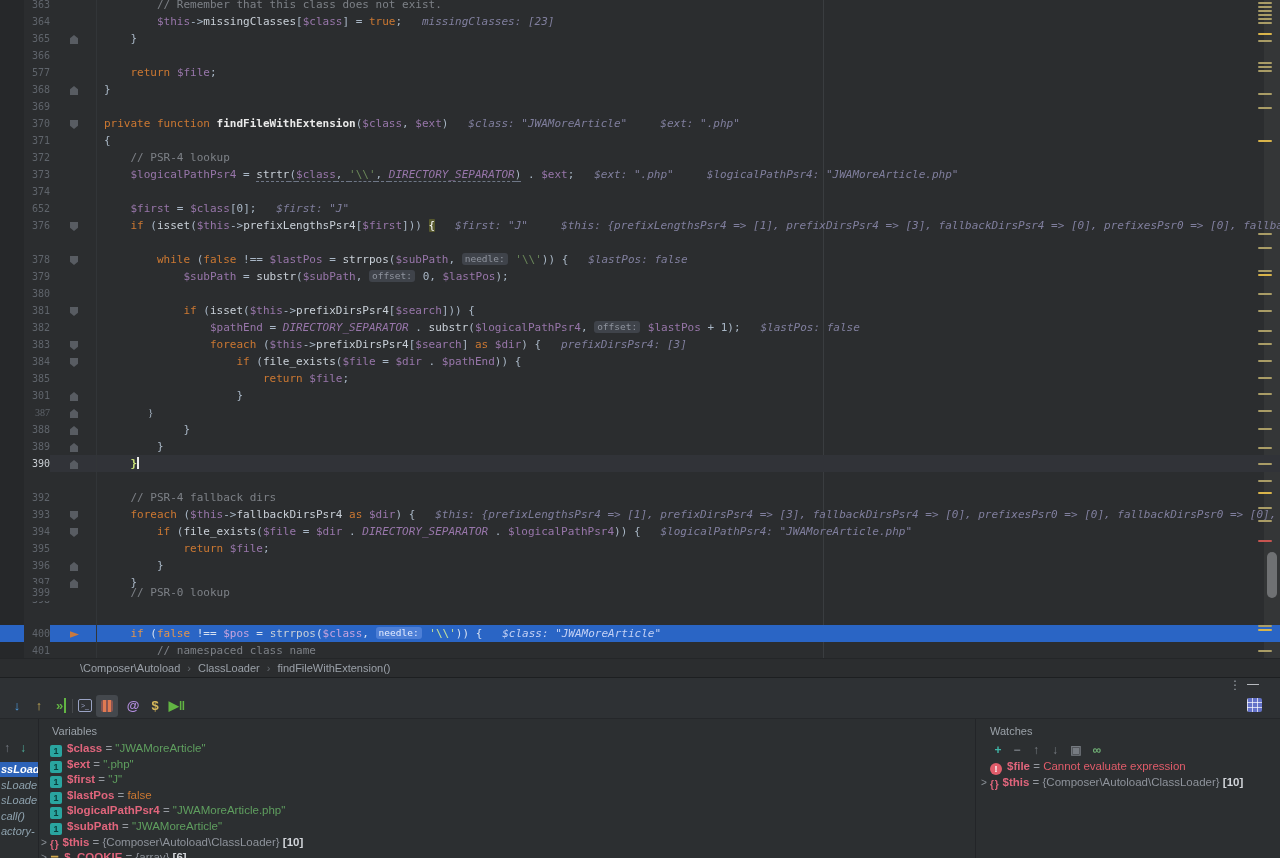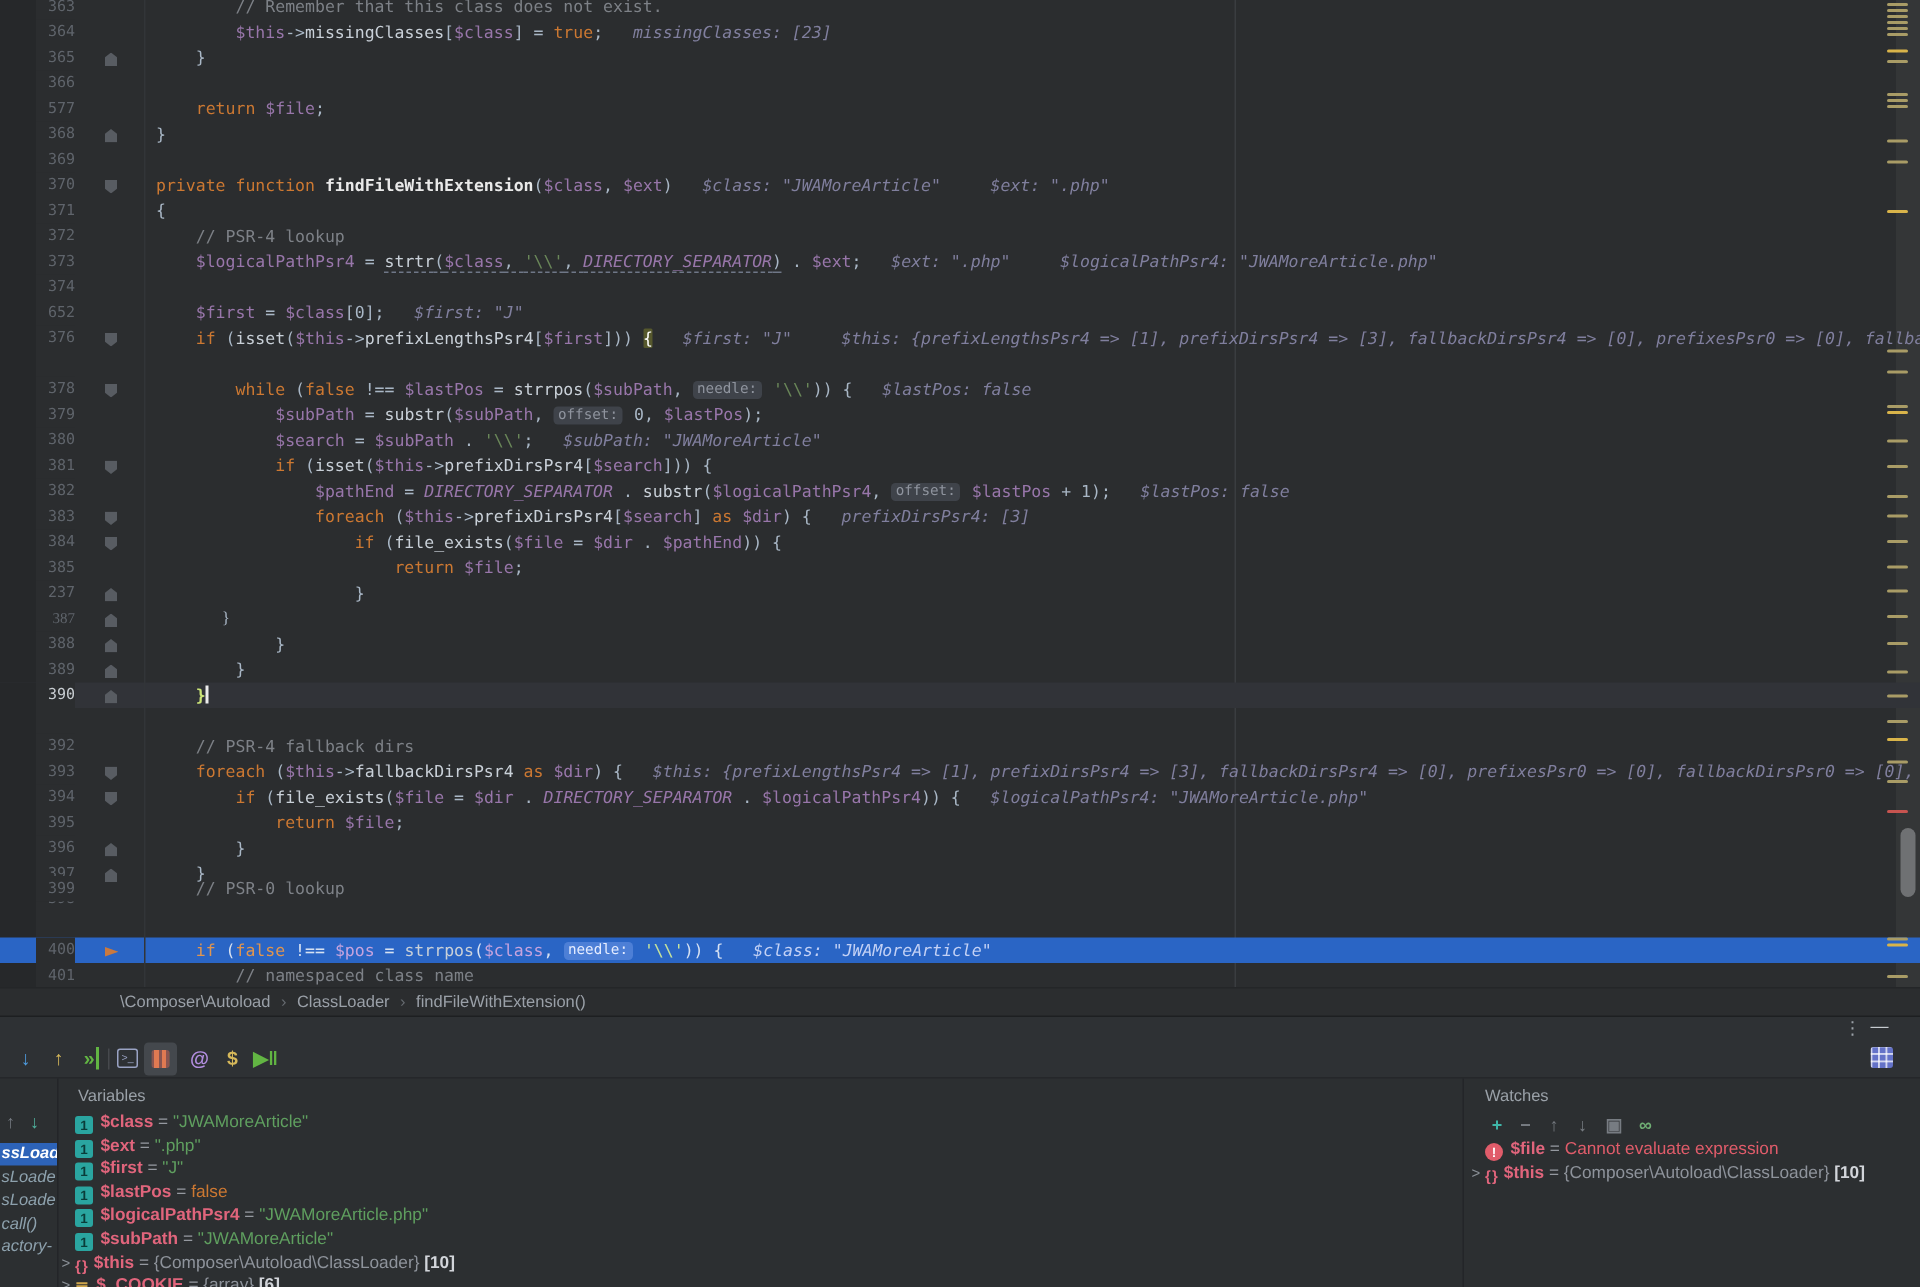--- a/index.html
+++ b/index.html
@@ -135,27 +135,27 @@
         <div class="erow" style="top: 98px;"><div class="gstrip"></div><div class="gnum">369</div><div class="gcode"></div></div>
         <div class="erow" style="top: 115px;"><div class="gstrip"></div><div class="gnum">370</div><div class="gfold start"></div><div class="gcode"><span class="t-k">private</span><span class="t-p"> </span><span class="t-k">function</span><span class="t-p"> </span><span class="t-fb">findFileWithExtension</span><span class="t-p">(</span><span class="t-v">$class</span><span class="t-p">, </span><span class="t-v">$ext</span><span class="t-p">)</span><span class="t-h">   $class: "JWAMoreArticle"     $ext: ".php"</span></div></div>
         <div class="erow" style="top: 132px;"><div class="gstrip"></div><div class="gnum">371</div><div class="gcode"><span class="t-p">{</span></div></div>
         <div class="erow" style="top: 149px;"><div class="gstrip"></div><div class="gnum">372</div><div class="gcode"><span class="t-c">    // PSR-4 lookup</span></div></div>
         <div class="erow" style="top: 166px;"><div class="gstrip"></div><div class="gnum">373</div><div class="gcode"><span class="t-p">    </span><span class="t-v">$logicalPathPsr4</span><span class="t-p"> = </span><span class="t-f t-u">strtr</span><span class="t-p t-u">(</span><span class="t-v t-u">$class</span><span class="t-p t-u">, </span><span class="t-s t-u">'\\'</span><span class="t-p t-u">, </span><span class="t-ct t-u">DIRECTORY_SEPARATOR</span><span class="t-p t-u">)</span><span class="t-p"> . </span><span class="t-v">$ext</span><span class="t-p">;</span><span class="t-h">   $ext: ".php"     $logicalPathPsr4: "JWAMoreArticle.php"</span></div></div>
         <div class="erow" style="top: 183px;"><div class="gstrip"></div><div class="gnum">374</div><div class="gcode"></div></div>
         <div class="erow" style="top: 200px;"><div class="gstrip"></div><div class="gnum">652</div><div class="gcode"><span class="t-p">    </span><span class="t-v">$first</span><span class="t-p"> = </span><span class="t-v">$class</span><span class="t-p">[</span><span class="t-n2">0</span><span class="t-p">];</span><span class="t-h">   $first: "J"</span></div></div>
         <div class="erow" style="top: 217px;"><div class="gstrip"></div><div class="gnum">376</div><div class="gfold start"></div><div class="gcode"><span class="t-p">    </span><span class="t-k">if</span><span class="t-p"> (</span><span class="t-f">isset</span><span class="t-p">(</span><span class="t-v">$this</span><span class="t-p">-&gt;</span><span class="t-f">prefixLengthsPsr4</span><span class="t-p">[</span><span class="t-v">$first</span><span class="t-p">])) </span><span class="t-bh">{</span><span class="t-h">   $first: "J"     $this: {prefixLengthsPsr4 =&gt; [1], prefixDirsPsr4 =&gt; [3], fallbackDirsPsr4 =&gt; [0], prefixesPsr0 =&gt; [0], fallbackDirsPsr0</span></div></div>
         <div class="erow" style="top: 251px;"><div class="gstrip"></div><div class="gnum">378</div><div class="gfold start"></div><div class="gcode"><span class="t-p">        </span><span class="t-k">while</span><span class="t-p"> (</span><span class="t-k">false</span><span class="t-p"> !== </span><span class="t-v">$lastPos</span><span class="t-p"> = </span><span class="t-f">strrpos</span><span class="t-p">(</span><span class="t-v">$subPath</span><span class="t-p">, </span><span class="t-chip">needle:</span><span class="t-p"> </span><span class="t-s">'\\'</span><span class="t-p">)) {</span><span class="t-h">   $lastPos: false</span></div></div>
         <div class="erow" style="top: 268px;"><div class="gstrip"></div><div class="gnum">379</div><div class="gcode"><span class="t-p">            </span><span class="t-v">$subPath</span><span class="t-p"> = </span><span class="t-f">substr</span><span class="t-p">(</span><span class="t-v">$subPath</span><span class="t-p">, </span><span class="t-chip">offset:</span><span class="t-p"> </span><span class="t-n2">0</span><span class="t-p">, </span><span class="t-v">$lastPos</span><span class="t-p">);</span></div></div>
-        <div class="erow" style="top: 285px;"><div class="gstrip"></div><div class="gnum">380</div><div class="gcode"><span class="t-p">            </span><span class="t-v">$search</span><span class="t-p"> = </span><span class="t-v">$subPath</span><span class="t-p"> . </span><span class="t-s">'\\'</span><span class="t-p">;</span><span class="t-h">   $subPath: "JWAMoreArticle"</span></div></div>
+        <div class="erow" style="top: 285px;"><div class="gstrip"></div><div class="gnum">380</div></div>
         <div class="erow" style="top: 302px;"><div class="gstrip"></div><div class="gnum">381</div><div class="gfold start"></div><div class="gcode"><span class="t-p">            </span><span class="t-k">if</span><span class="t-p"> (</span><span class="t-f">isset</span><span class="t-p">(</span><span class="t-v">$this</span><span class="t-p">-&gt;</span><span class="t-f">prefixDirsPsr4</span><span class="t-p">[</span><span class="t-v">$search</span><span class="t-p">])) {</span></div></div>
         <div class="erow" style="top: 319px;"><div class="gstrip"></div><div class="gnum">382</div><div class="gcode"><span class="t-p">                </span><span class="t-v">$pathEnd</span><span class="t-p"> = </span><span class="t-ct">DIRECTORY_SEPARATOR</span><span class="t-p"> . </span><span class="t-f">substr</span><span class="t-p">(</span><span class="t-v">$logicalPathPsr4</span><span class="t-p">, </span><span class="t-chip">offset:</span><span class="t-p"> </span><span class="t-v">$lastPos</span><span class="t-p"> + </span><span class="t-n2">1</span><span class="t-p">);</span><span class="t-h">   $lastPos: false</span></div></div>
         <div class="erow" style="top: 336px;"><div class="gstrip"></div><div class="gnum">383</div><div class="gfold start"></div><div class="gcode"><span class="t-p">                </span><span class="t-k">foreach</span><span class="t-p"> (</span><span class="t-v">$this</span><span class="t-p">-&gt;</span><span class="t-f">prefixDirsPsr4</span><span class="t-p">[</span><span class="t-v">$search</span><span class="t-p">] </span><span class="t-k">as</span><span class="t-p"> </span><span class="t-v">$dir</span><span class="t-p">) {</span><span class="t-h">   prefixDirsPsr4: [3]</span></div></div>
         <div class="erow" style="top: 353px;"><div class="gstrip"></div><div class="gnum">384</div><div class="gfold start"></div><div class="gcode"><span class="t-p">                    </span><span class="t-k">if</span><span class="t-p"> (</span><span class="t-f">file_exists</span><span class="t-p">(</span><span class="t-v">$file</span><span class="t-p"> = </span><span class="t-v">$dir</span><span class="t-p"> . </span><span class="t-v">$pathEnd</span><span class="t-p">)) {</span></div></div>
         <div class="erow" style="top: 370px;"><div class="gstrip"></div><div class="gnum">385</div><div class="gcode"><span class="t-p">                        </span><span class="t-k">return</span><span class="t-p"> </span><span class="t-v">$file</span><span class="t-p">;</span></div></div>
-        <div class="erow" style="top: 387px;"><div class="gstrip"></div><div class="gnum">237</div><div class="gfold end"></div><div class="gcode"><span class="t-p">                    }</span></div></div>
+        <div class="erow" style="top: 387px;"><div class="gstrip"></div><div class="gnum">301</div><div class="gfold end"></div><div class="gcode"><span class="t-p">                    }</span></div></div>
         <div class="erow" style="top: 404px; font-family: Liberation Serif, serif;"><div class="gstrip"></div><div class="gnum">387</div><div class="gfold end"></div><div class="gcode"><span class="t-p">                }</span></div></div>
         <div class="erow" style="top: 421px;"><div class="gstrip"></div><div class="gnum">388</div><div class="gfold end"></div><div class="gcode"><span class="t-p">            }</span></div></div>
         <div class="erow" style="top: 438px;"><div class="gstrip"></div><div class="gnum">389</div><div class="gfold end"></div><div class="gcode"><span class="t-p">        }</span></div></div>
         <div class="erow cur" style="top: 455px;"><div class="gstrip"></div><div class="gnum">390</div><div class="gfold end"></div><div class="gcode"><span class="t-p">    </span><span class="t-bc">}</span><span class="caret"></span></div></div>
         <div class="erow" style="top: 489px;"><div class="gstrip"></div><div class="gnum">392</div><div class="gcode"><span class="t-c">    // PSR-4 fallback dirs</span></div></div>
         <div class="erow" style="top: 506px;"><div class="gstrip"></div><div class="gnum">393</div><div class="gfold start"></div><div class="gcode"><span class="t-p">    </span><span class="t-k">foreach</span><span class="t-p"> (</span><span class="t-v">$this</span><span class="t-p">-&gt;</span><span class="t-f">fallbackDirsPsr4</span><span class="t-p"> </span><span class="t-k">as</span><span class="t-p"> </span><span class="t-v">$dir</span><span class="t-p">) {</span><span class="t-h">   $this: {prefixLengthsPsr4 =&gt; [1], prefixDirsPsr4 =&gt; [3], fallbackDirsPsr4 =&gt; [0], prefixesPsr0 =&gt; [0], fallbackDirsPsr0 =&gt; [0], useInclude</span></div></div>
         <div class="erow" style="top: 523px;"><div class="gstrip"></div><div class="gnum">394</div><div class="gfold start"></div><div class="gcode"><span class="t-p">        </span><span class="t-k">if</span><span class="t-p"> (</span><span class="t-f">file_exists</span><span class="t-p">(</span><span class="t-v">$file</span><span class="t-p"> = </span><span class="t-v">$dir</span><span class="t-p"> . </span><span class="t-ct">DIRECTORY_SEPARATOR</span><span class="t-p"> . </span><span class="t-v">$logicalPathPsr4</span><span class="t-p">)) {</span><span class="t-h">   $logicalPathPsr4: "JWAMoreArticle.php"</span></div></div>
         <div class="erow" style="top: 540px;"><div class="gstrip"></div><div class="gnum">395</div><div class="gcode"><span class="t-p">            </span><span class="t-k">return</span><span class="t-p"> </span><span class="t-v">$file</span><span class="t-p">;</span></div></div>
         <div class="erow" style="top: 557px;"><div class="gstrip"></div><div class="gnum">396</div><div class="gfold end"></div><div class="gcode"><span class="t-p">        }</span></div></div>
         <div class="erow" style="top: 574px;"><div class="gstrip"></div><div class="gnum">397</div><div class="gfold end"></div><div class="gcode"><span class="t-p">    }</span></div></div>

